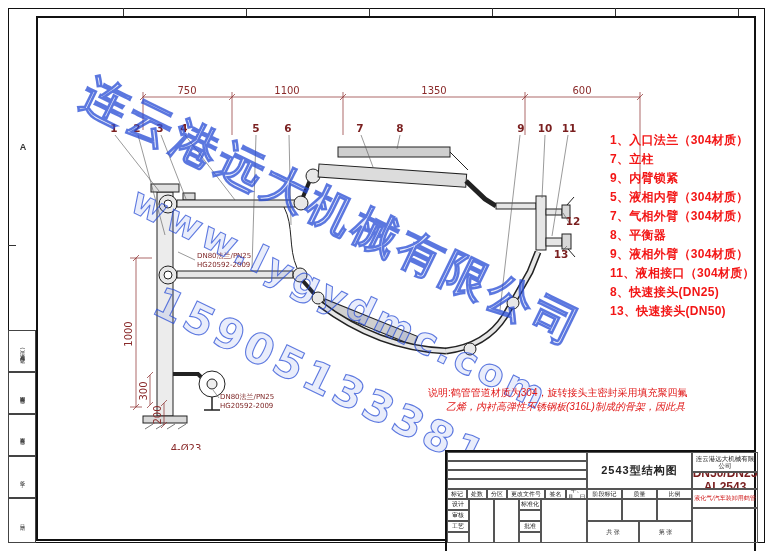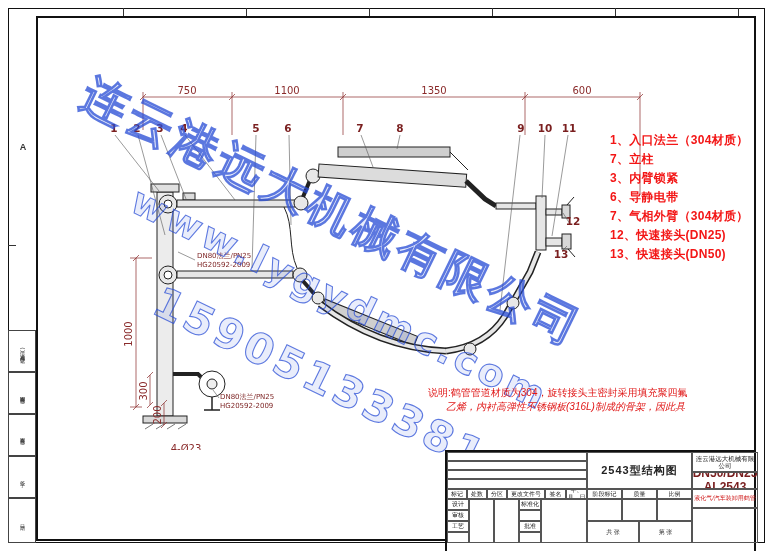--- a/index.html
+++ b/index.html
@@ -239,24 +239,27 @@
   <g font-weight="bold" stroke="#2b4fd6" stroke-width="1.1" stroke-opacity="0.75" fill="#2b4fd6" fill-opacity="0.10" letter-spacing="4">
     <text x="78" y="105" font-size="46" transform="rotate(26 78 105)">连云港远大机械有限公司</text>
     <text x="128" y="210" font-size="38" transform="rotate(26 128 210)">www.lygydmc.com</text>
     <text x="150" y="312" font-size="42" transform="rotate(26 150 312)">15905133381</text>
   </g>
 </svg>
 
 <div class="abs parts-list">
   <div class="part-item">1、入口法兰（304材质）</div>
   <div class="part-item">7、立柱</div>
-  <div class="part-item">3、内臂锁紧</div>
-  <div class="part-item">6、导静电带</div>
+  <div class="part-item">9、内臂锁紧</div>
+  <div class="part-item">5、液相内臂（304材质）</div>
   <div class="part-item">7、气相外臂（304材质）</div>
-  <div class="part-item">12、快速接头(DN25)</div>
+  <div class="part-item">8、平衡器</div>
+  <div class="part-item">9、液相外臂（304材质）</div>
+  <div class="part-item">11、液相接口（304材质）</div>
+  <div class="part-item">8、快速接头(DN25)</div>
   <div class="part-item">13、快速接头(DN50)</div>
 </div>
 
 <div class="abs notes">
   <div class="note-line">说明:鹤管管道材质为304，旋转接头主密封采用填充聚四氟</div>
   <div class="note-line indent">乙烯，内衬高弹性不锈钢板(316L)制成的骨架，因此具</div>
 </div>
 
 <div class="abs title-block">
 

